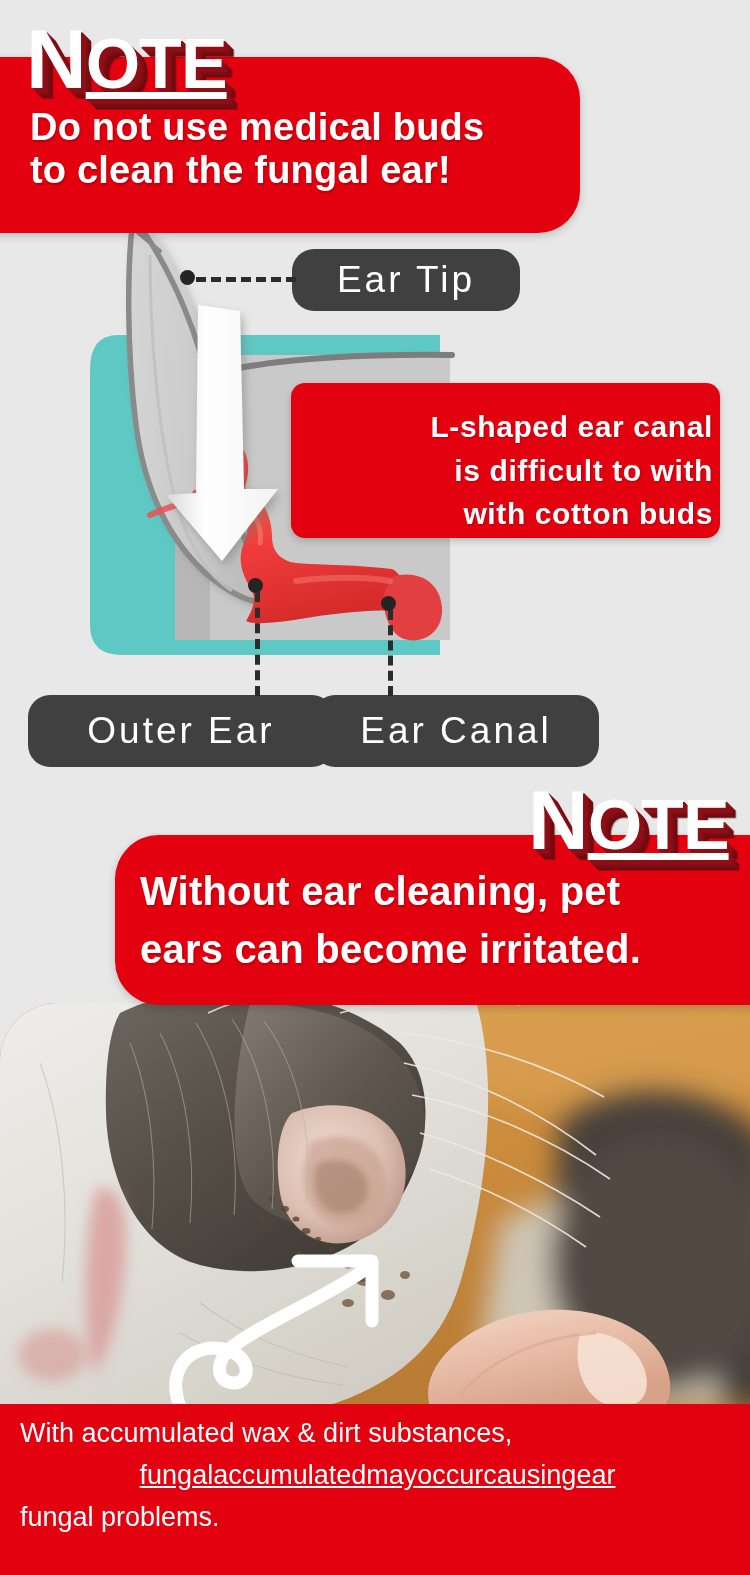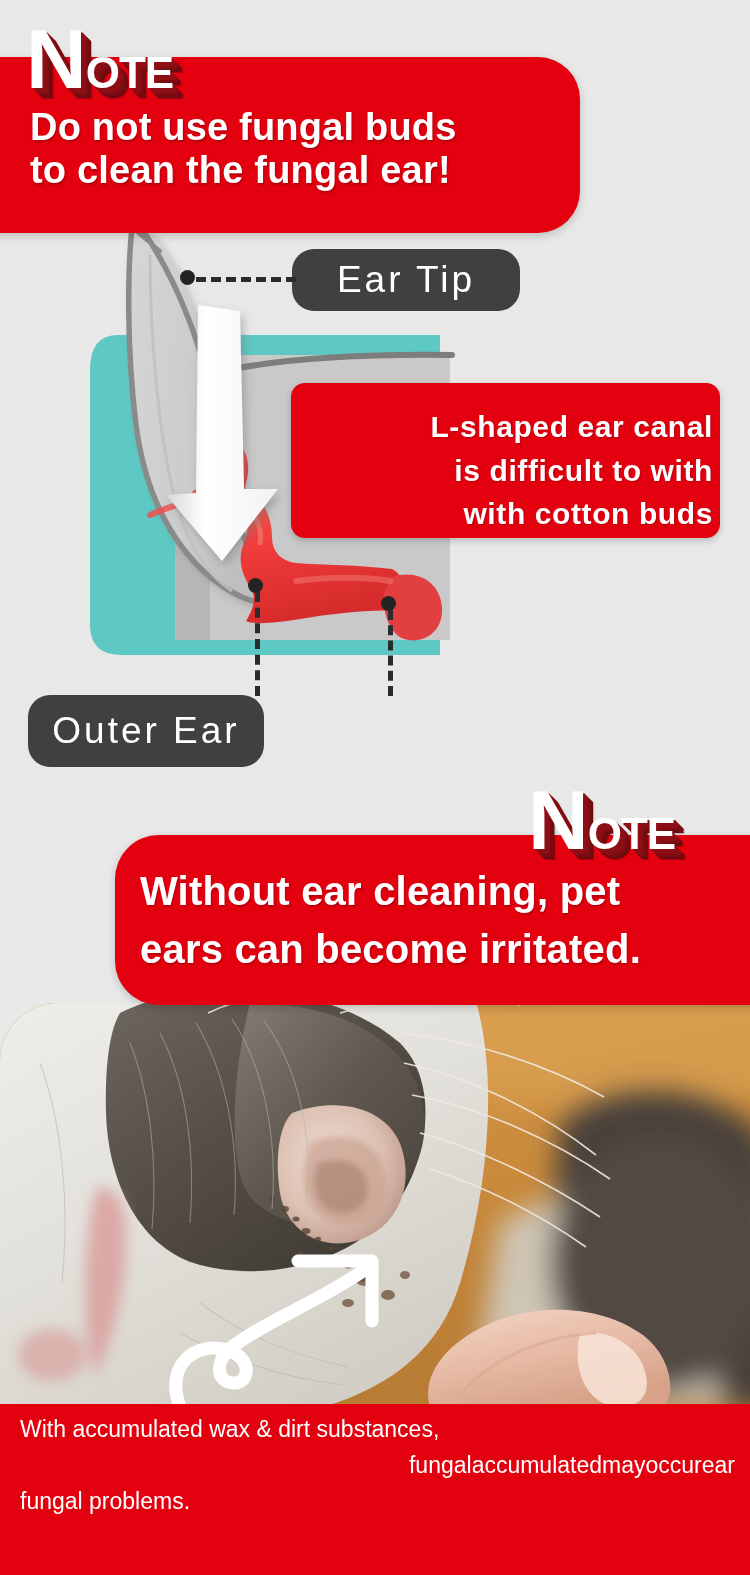--- a/index.html
+++ b/index.html
@@ -22,21 +22,21 @@
     line-height:.9;
     text-shadow:
       2px 2px 0 #8d0f15, 3px 3px 0 #8d0f15, 4px 4px 0 #8d0f15,
       5px 5px 0 #8d0f15, 6px 6px 0 #7e0d13, 7px 7px 0 #7e0d13,
       8px 8px 0 #730b11, 9px 9px 0 #730b11, 10px 10px 0 #6b0a10,
       11px 11px 1px rgba(0,0,0,.25);
     z-index:30;
     white-space:nowrap;
   }
   .note-word .big{font-size:84px;}
-  .note-word .small{font-size:44px;}
+  .note-word .small{font-size:70px;text-decoration:underline;}
 
   
   .banner-1{
     position:absolute;left:-20px;top:57px;width:600px;height:176px;
     background:#e3000f;border-radius:0 42px 42px 0;
     box-shadow:0 3px 8px rgba(0,0,0,.18);
     z-index:20;
   }
   .banner-1-text{
     position:absolute;left:30px;top:106px;width:560px;
@@ -75,36 +75,36 @@
   }
   .banner-2-text div{white-space:nowrap;}
 
   
   .bottom-caption{
     position:absolute;left:0;top:1404px;width:750px;height:171px;
     background:#e3000f;z-index:25;
   }
   .bottom-caption-text{
     position:absolute;left:20px;top:1412px;width:715px;
-    color:#fff;font-size:23px;line-height:1.56;
+    color:#fff;font-size:27px;line-height:1.56;
     z-index:27;
   }
   .bottom-caption-text div{white-space:nowrap;}
   .bc-justify{
-    display:flex;justify-content:flex-end;
+    display:flex;justify-content:center;text-decoration:underline;
   }
 
   
   .pill{
     position:absolute;background:#404040;border-radius:22px;
     color:#fff;display:flex;align-items:center;justify-content:center;
     font-weight:300;letter-spacing:3px;z-index:18;
   }
   .pill-eartip{left:292px;top:249px;width:228px;height:62px;font-size:37px;}
-  .pill-outer{left:28px;top:695px;width:236px;height:72px;font-size:37px;}
+  .pill-outer{left:28px;top:695px;width:306px;height:72px;font-size:37px;}
   .pill-canal{left:313px;top:695px;width:286px;height:72px;font-size:37px;}
 
   
   .diagram{position:absolute;left:0;top:225px;width:480px;height:445px;z-index:10;}
   .diagram svg{display:block;}
 
   
   .leader{position:absolute;z-index:19;}
   .leader.h{
     height:0;border-top:5px dashed #2b2b2b;
@@ -243,27 +243,30 @@
 
   <div class="dot" style="left:381px;top:596px;"></div>
   <div class="leader v" style="left:388px;top:610px;height:86px;"></div>
 
   <div class="pill pill-eartip">
     <span>Ear Tip</span>
   </div>
   <div class="pill pill-outer">
     <span>Outer Ear</span>
   </div>
+  <div class="pill pill-canal">
+    <span>Ear Canal</span>
+  </div>
 
   <div class="banner-1"></div>
   <div class="note-word" style="left:26px;top:22px;">
     <span class="big">N</span><span class="small">OTE</span>
   </div>
   <div class="banner-1-text">
-    <div>Do not use fungal buds</div>
+    <div>Do not use medical buds</div>
     <div>to clean the fungal ear!</div>
   </div>
 
   <div class="callout-red"></div>
   <div class="callout-red-text">
     <div>L-shaped ear canal</div>
     <div>is difficult to with</div>
     <div>with cotton buds</div>
   </div>
 
@@ -411,18 +414,19 @@
   </div>
 
   <div class="bottom-caption"></div>
   <div class="bottom-caption-text">
     <div>With accumulated wax &amp; dirt substances,</div>
     <div class="bc-justify">
       <span>fungal</span>
       <span>accumulated</span>
       <span>may</span>
       <span>occur</span>
+      <span>causing</span>
       <span>ear</span>
     </div>
     <div>fungal problems.</div>
   </div>
 
 </div>
 
 </body></html>

